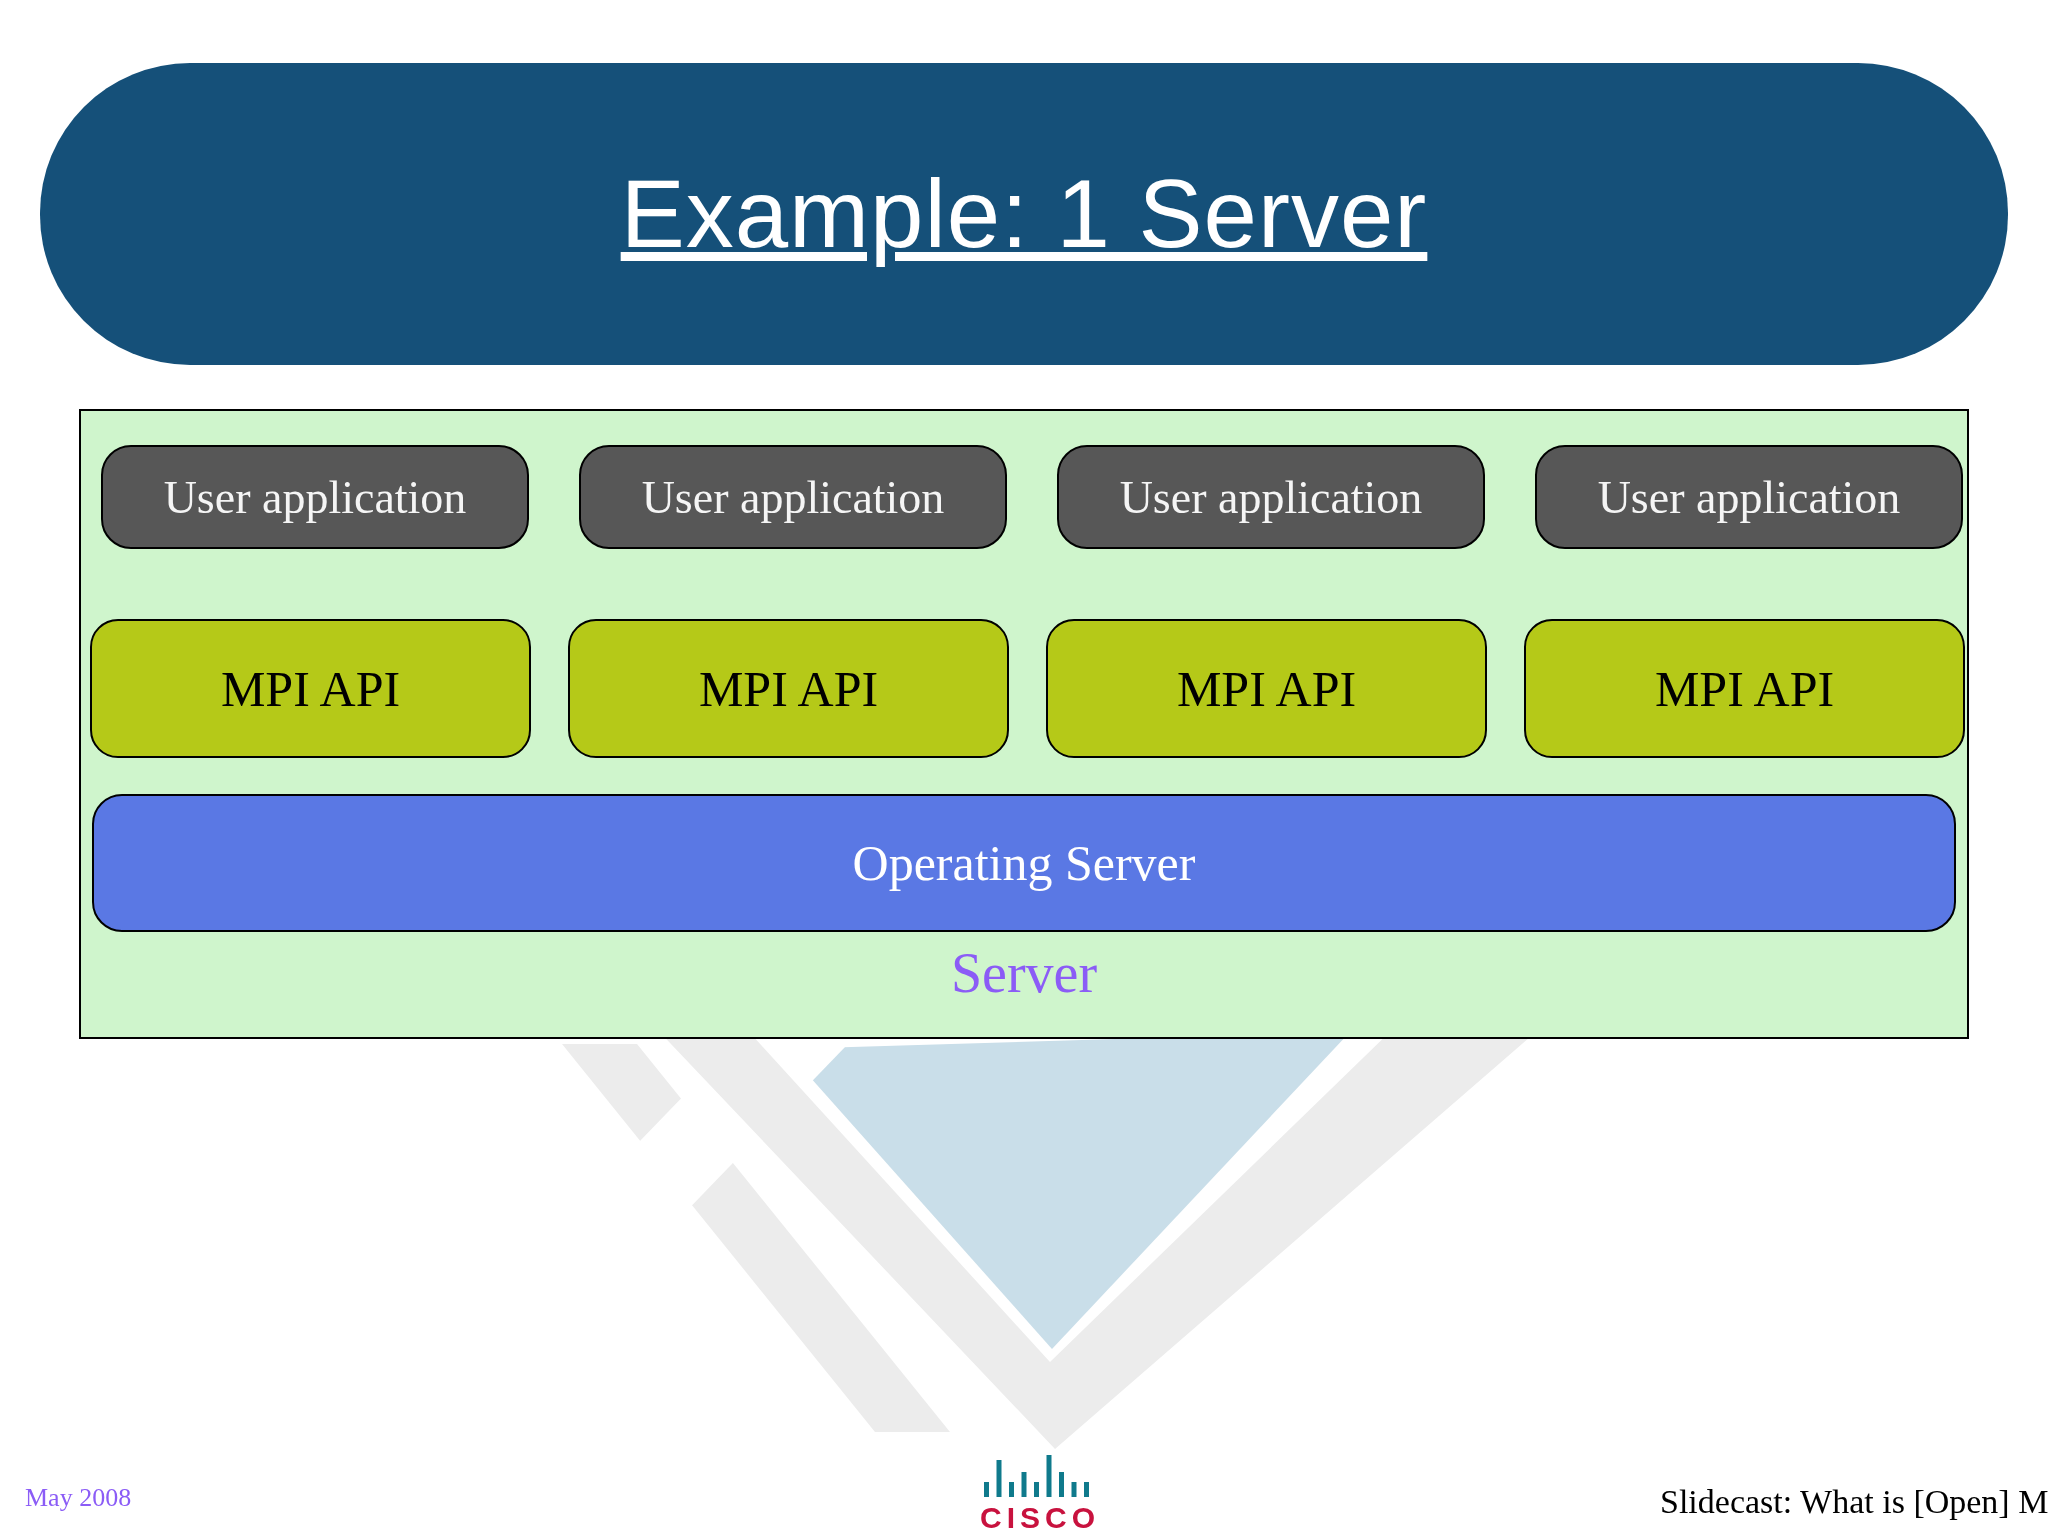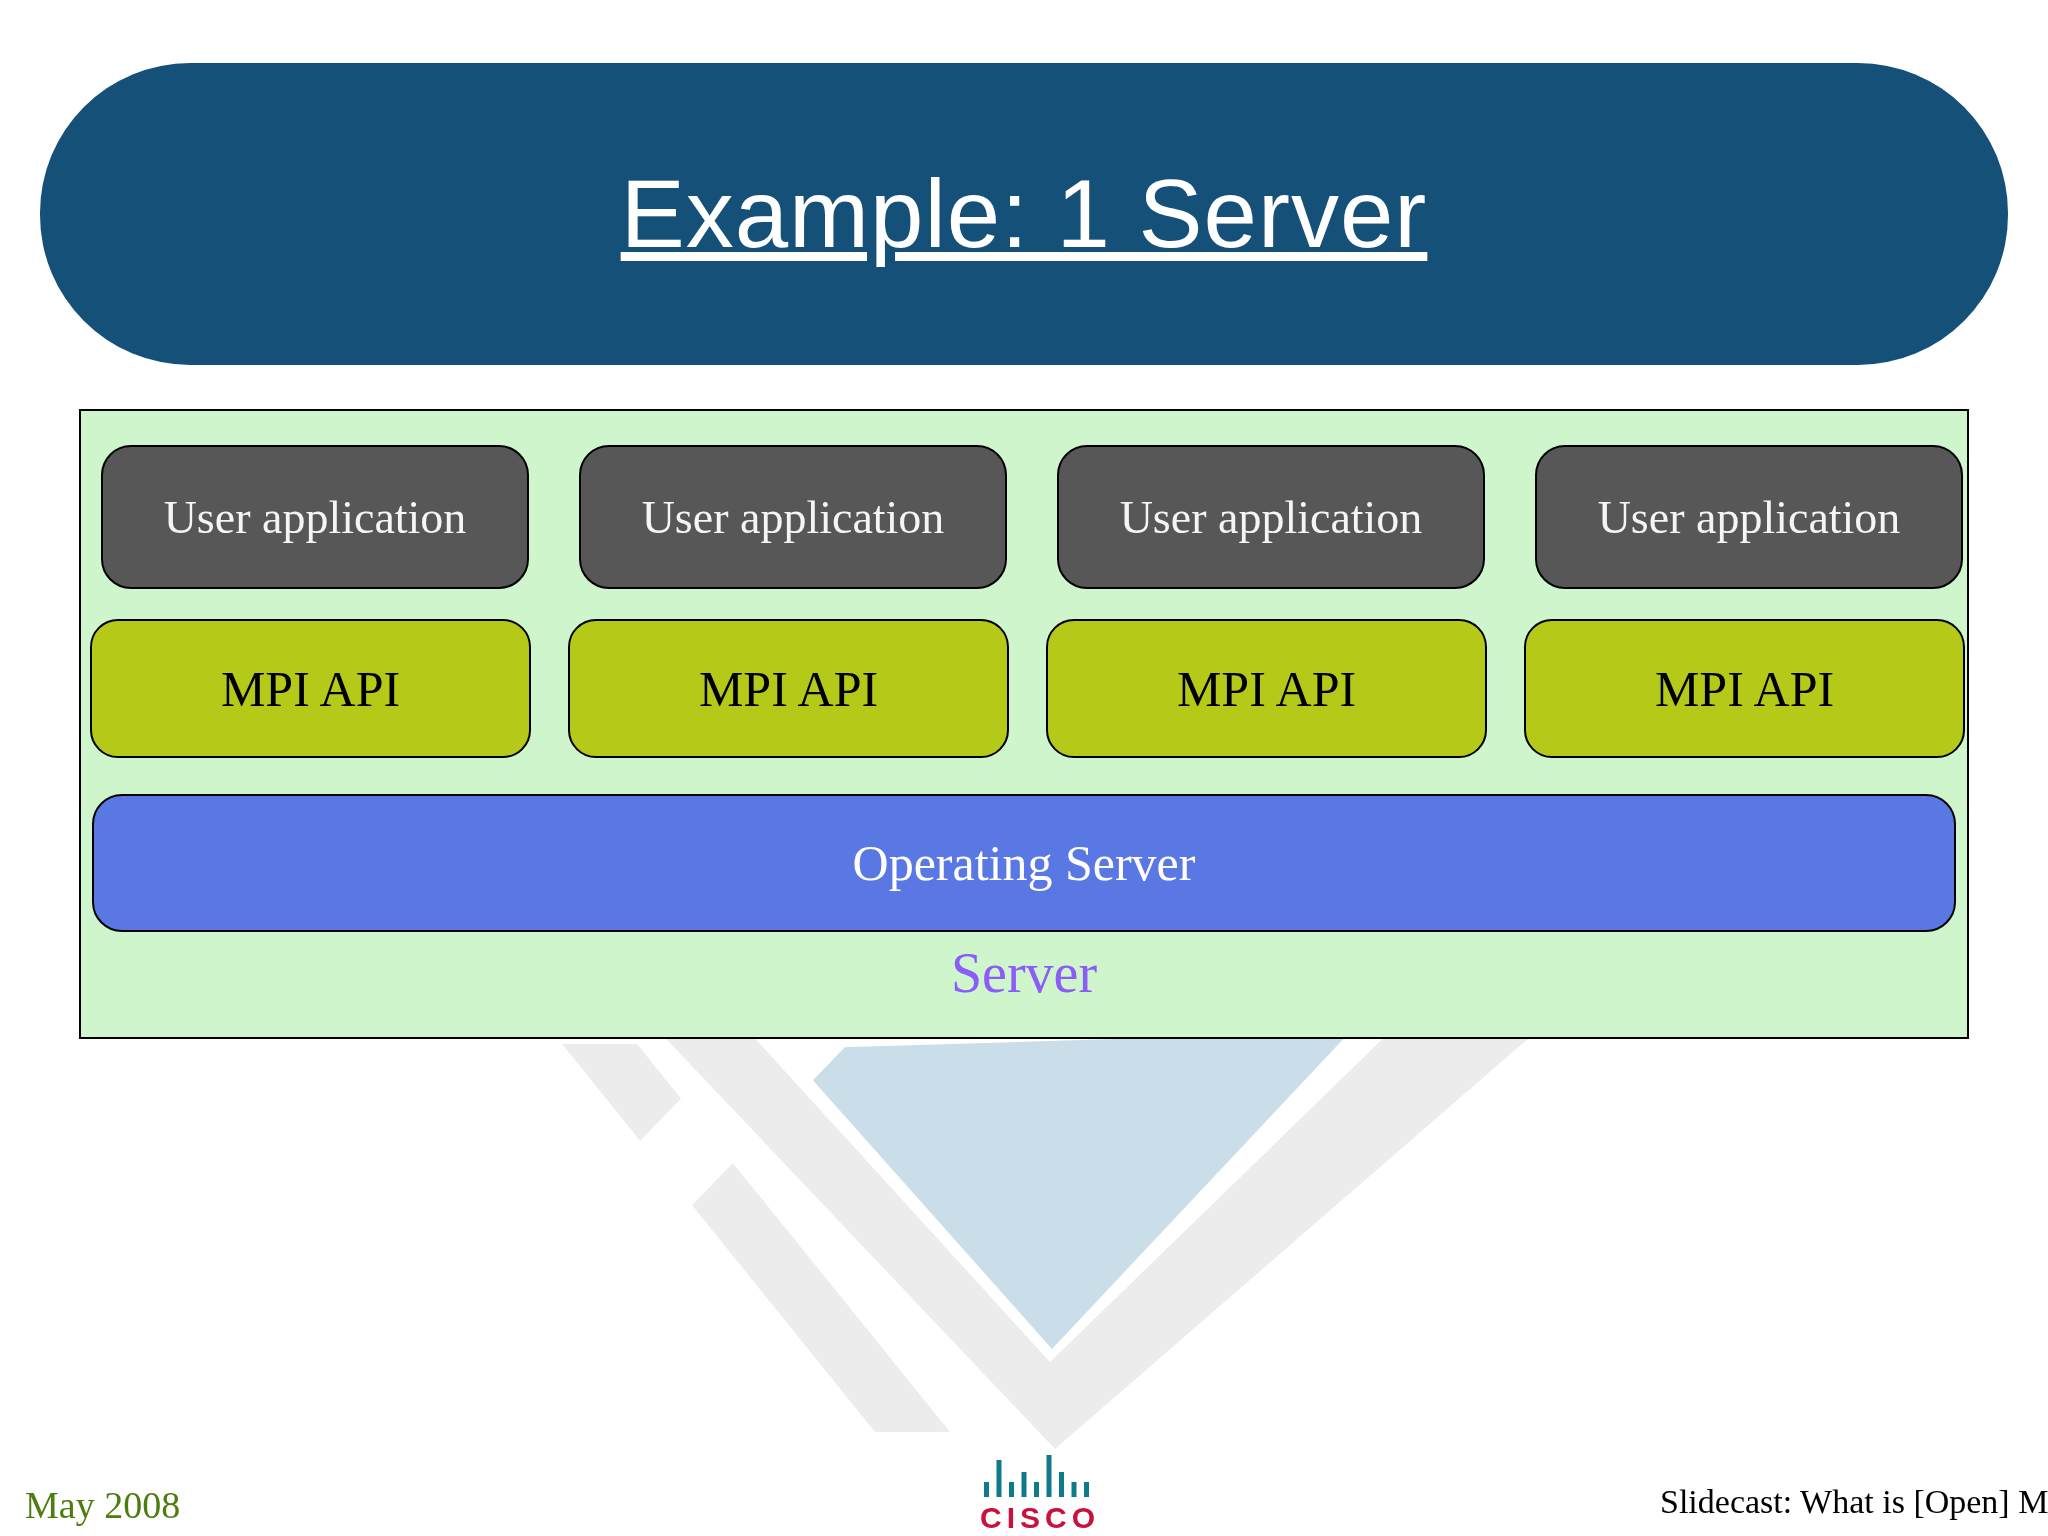--- a/index.html
+++ b/index.html
@@ -22,40 +22,40 @@
   
   .server-box{
     position:absolute;left:79px;top:409px;width:1890px;height:630px;
     background:var(--container_green);border:2px solid #000;box-sizing:border-box;
   }
   .node{
     position:absolute;box-sizing:border-box;border:2px solid #000;
     display:flex;align-items:center;justify-content:center;text-align:center;
   }
   .app{
-    top:34px;height:144px;width:428px;border-radius:30px;
+    top:34px;height:104px;width:428px;border-radius:30px;
     background:var(--box_gray);color:#f5f5f5;font-size:46px;
   }
   .app.c0{left:20px}.app.c1{left:498px}.app.c2{left:976px}.app.c3{left:1454px}
   .mpi{
     top:208px;height:139px;width:441px;border-radius:28px;
     background:var(--mpi_green);color:#000;font-size:50px;
   }
   .mpi.c0{left:9px}.mpi.c1{left:487px}.mpi.c2{left:965px}.mpi.c3{left:1443px}
   .os{
     left:11px;top:383px;width:1864px;height:138px;border-radius:30px;
     background:var(--os_blue);color:#ffffff;font-size:50px;
   }
   .server-label{
     position:absolute;left:0;top:530px;width:100%;text-align:center;
     font-size:56px;color:#8b5cf6;
   }
   
   .footer-date{
-    position:absolute;left:25px;top:1483px;font-size:38px;color:#4d7c0f;white-space:nowrap;
+    position:absolute;left:25px;top:1483px;font-size:26px;color:#8b5cf6;white-space:nowrap;
   }
   .footer-right{
     position:absolute;left:1660px;top:1483px;font-size:34px;color:#000;white-space:nowrap;
   }
   
   .cisco{position:absolute;left:960px;top:1451px;width:160px;text-align:center;}
   .cisco svg{display:block;margin:0 auto;}
   .cisco-word{
     margin-top:4px;font-family:"Liberation Sans",sans-serif;font-weight:700;
     font-size:30px;letter-spacing:5px;color:var(--cisco_red);

